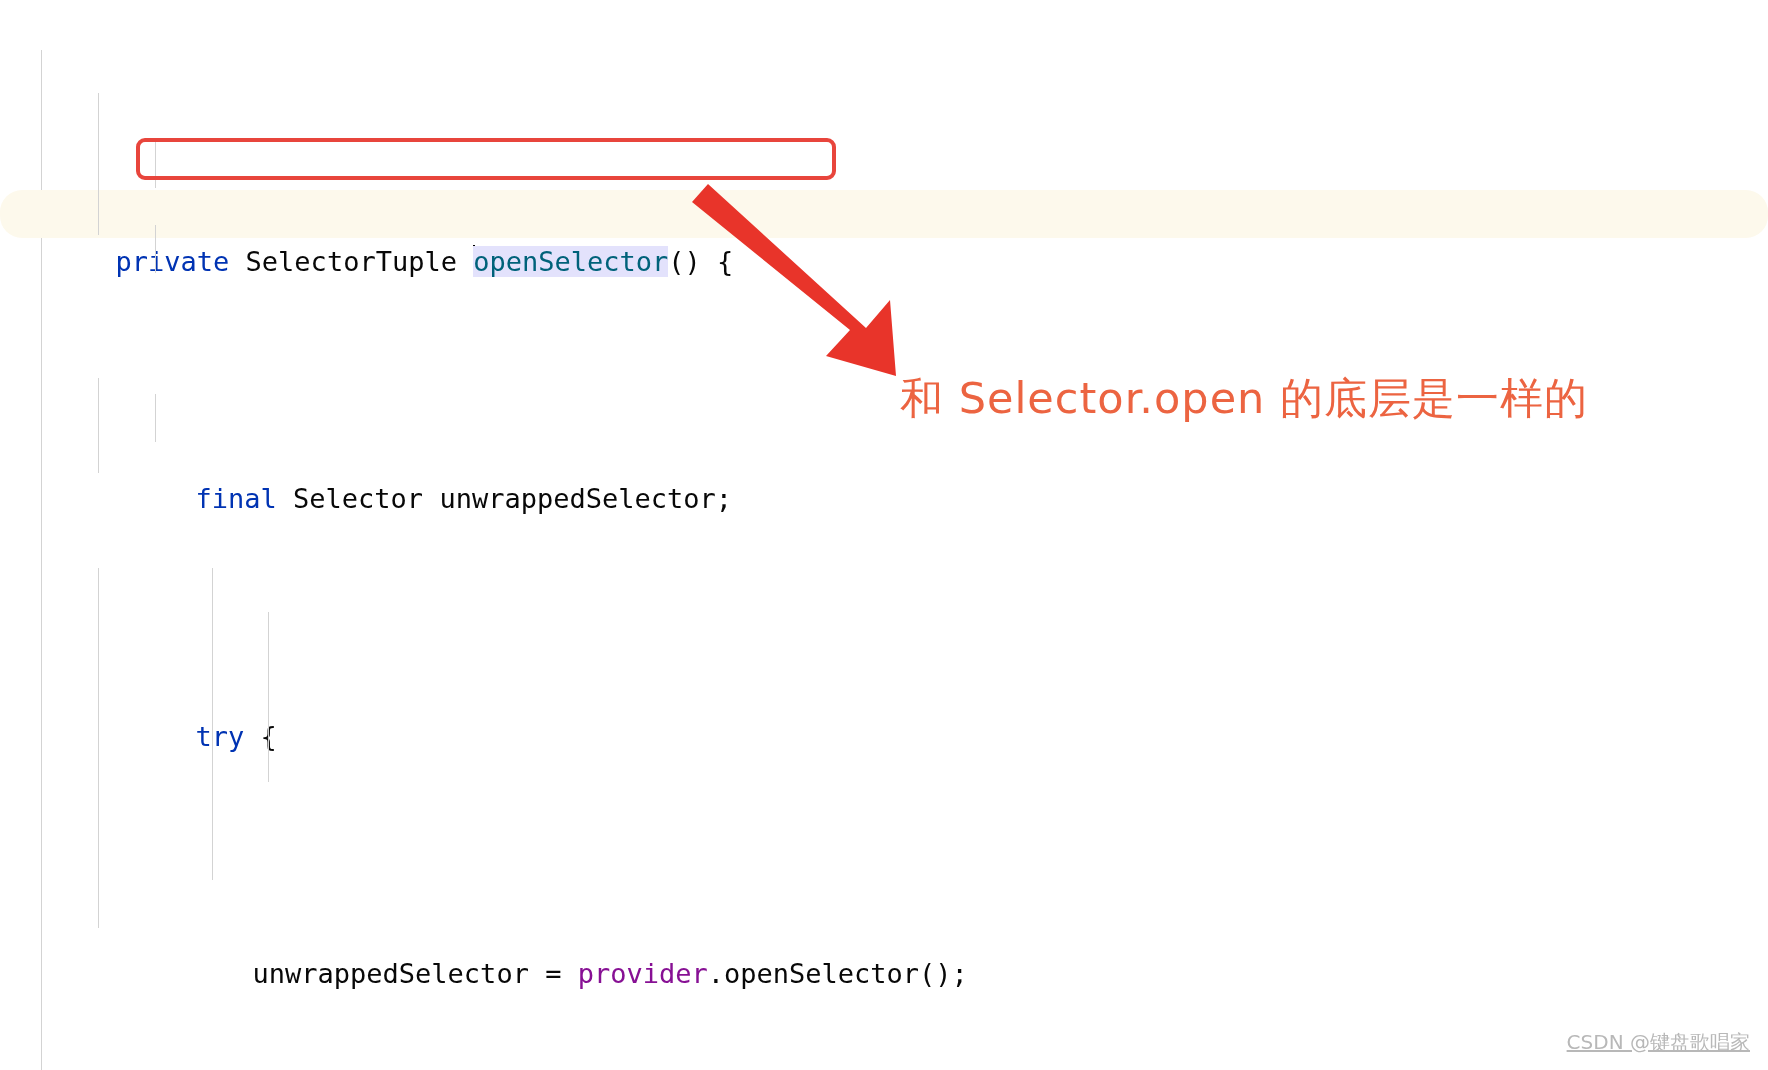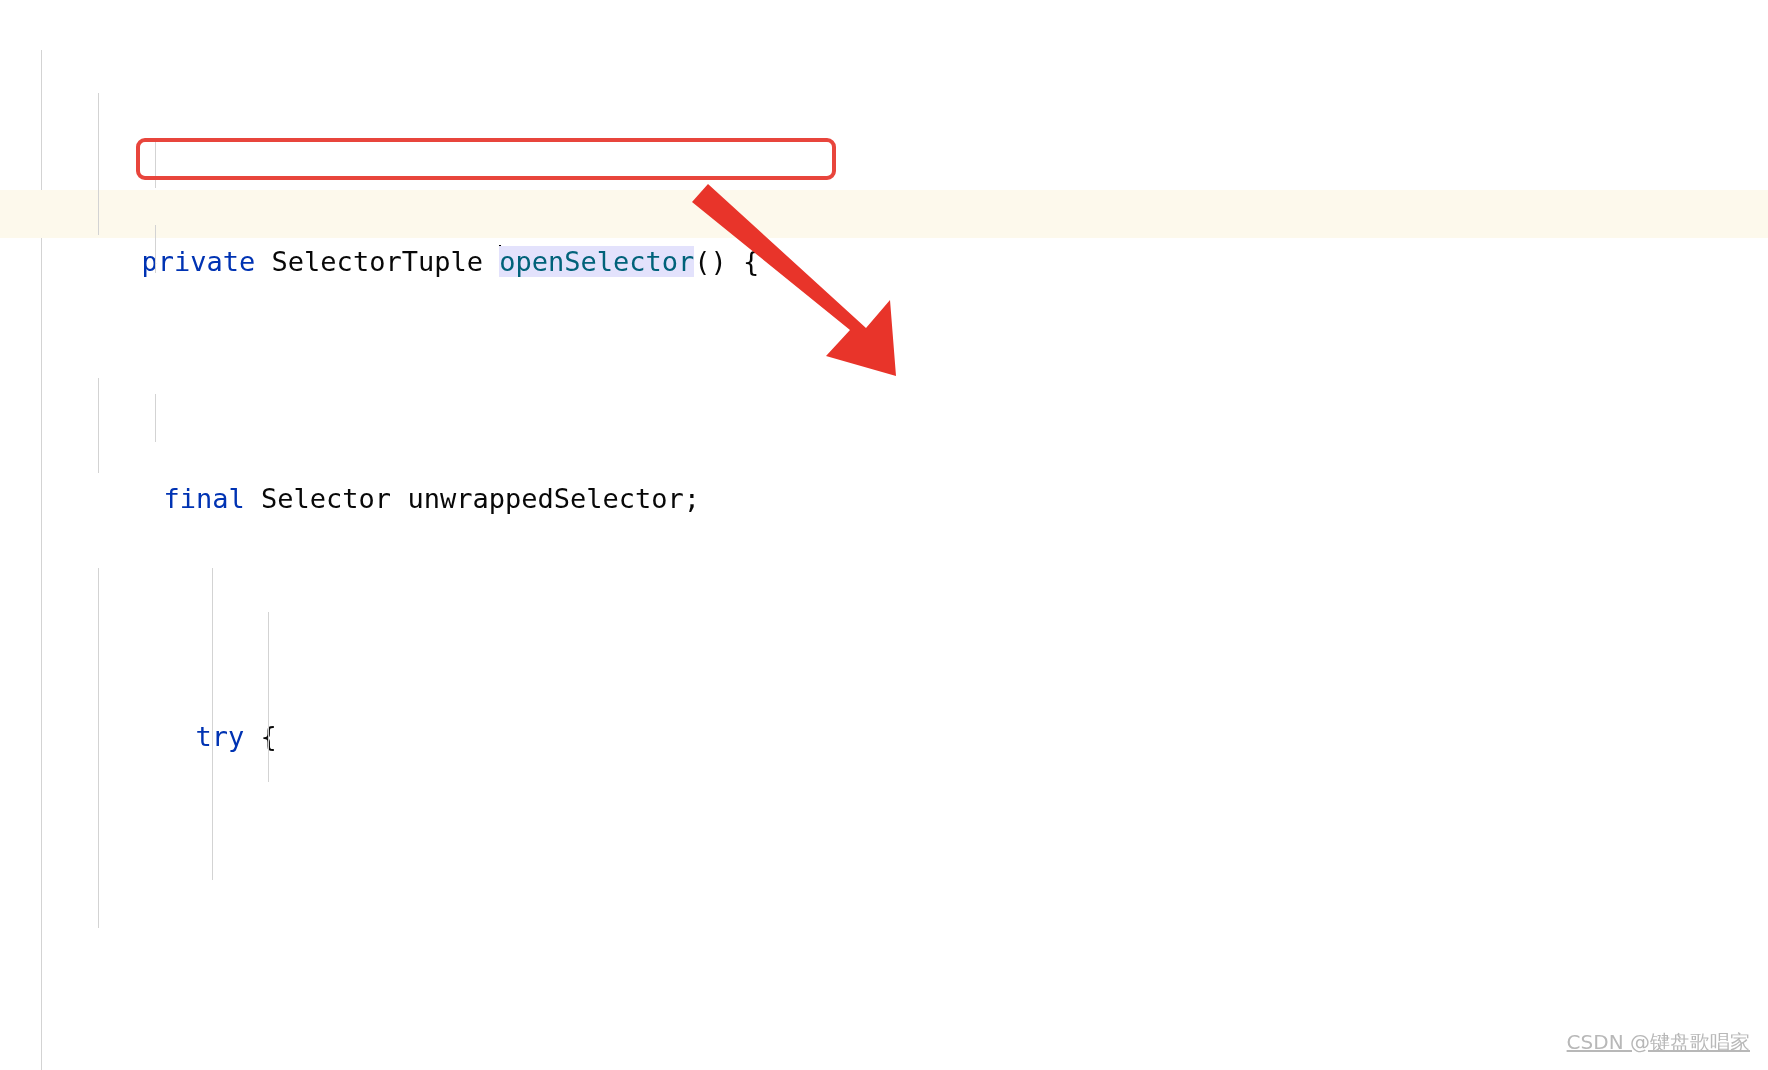--- a/index.html
+++ b/index.html
@@ -103,35 +103,38 @@
 </head>
 <body>
 
 <div id="editor">
 
   <div id="gutter-line"></div>
 
   <div class="code">
 
     
-    <div class="ln caret-line" style="padding-left:44px;">
+    <div class="ln caret-line" style="padding-left:18px;border-radius:22px;">
       <span class="kw">private</span><span> SelectorTuple </span><span class="caret"></span><span class="sel mth">openSelector</span><span>() {</span>
     </div>
 
     
-    <div class="ln" style="padding-left:66px;">
+    <div class="ln" style="padding-left:98px;">
       <span class="kw">final</span><span> Selector unwrappedSelector;</span>
     </div>
 
     
     <div class="ln" style="padding-left:98px;">
       <span class="kw">try</span><span> {</span>
     </div>
 
     
+    <div class="ln" style="padding-left:155px;">
+      <span>unwrappedSelector = </span><span class="fld">provider</span><span>.openSelector();</span>
+    </div>
 
     
     
 
     
     
 
     
     
 
@@ -190,16 +193,17 @@
   <div class="guide" style="left:98px;top:568px;height:360px;"></div>
   <div class="guide" style="left:212px;top:568px;height:312px;"></div>
   <div class="guide" style="left:268px;top:612px;height:170px;"></div>
 
   <div id="redbox"></div>
 
   <svg id="arrow" viewBox="0 0 240 200">
     <path d="M 18 4 L 176 148 L 200 120 L 206 196 L 136 176 L 160 150 L 2 22 Z" fill="#e8342a"></path>
   </svg>
 
+  <div id="note">和 Selector.open 的底层是一样的</div>
 
   <div id="watermark">CSDN @键盘歌唱家</div>
 
 </div>
 
 </body></html>

